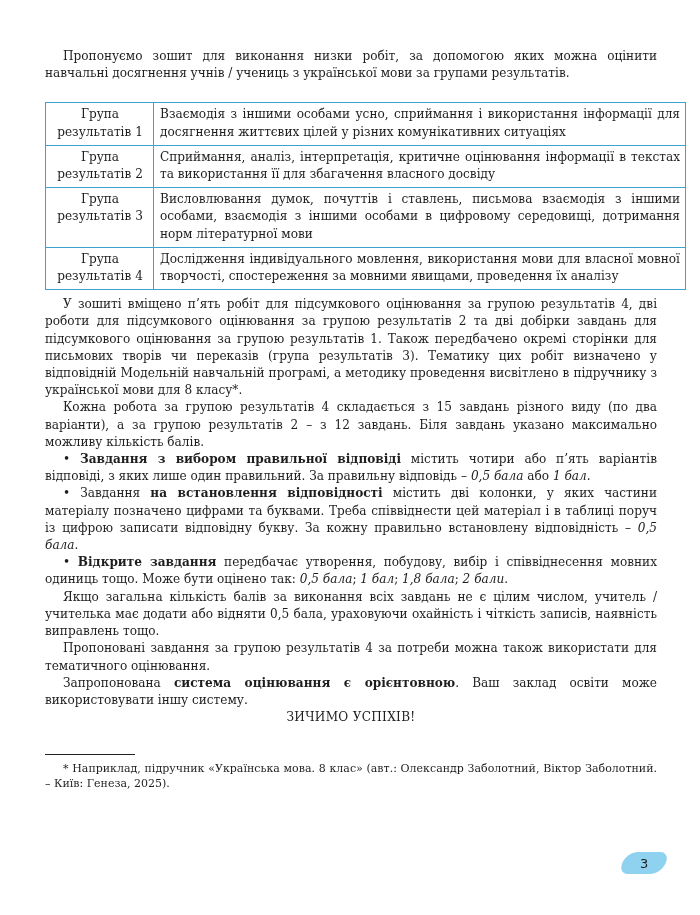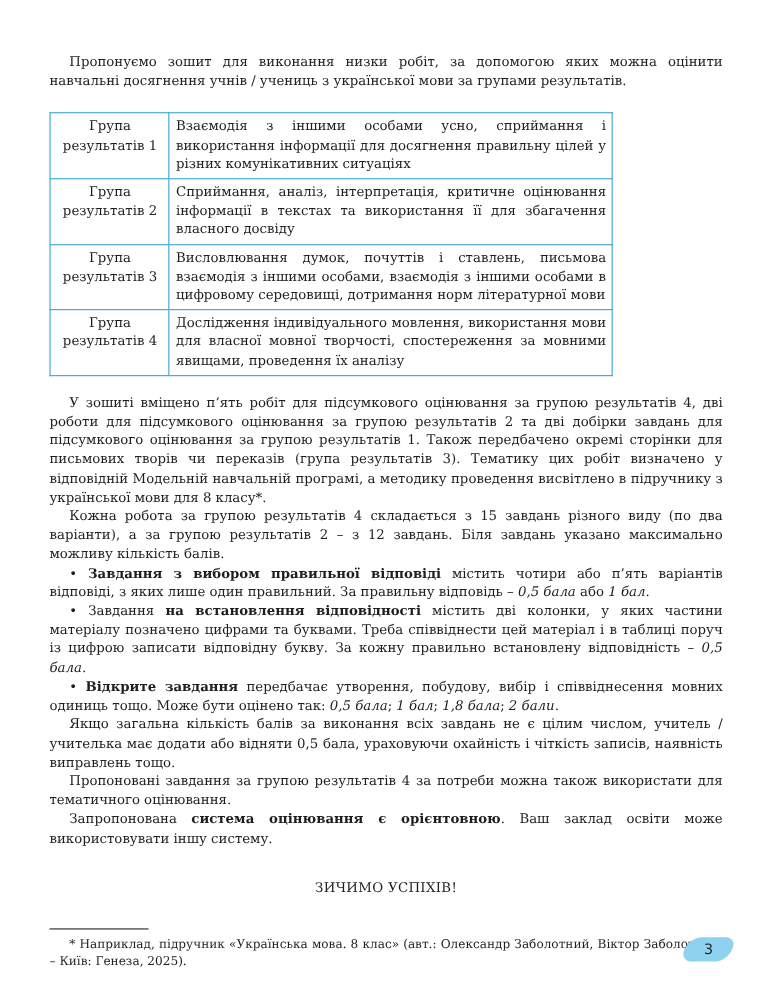--- a/index.html
+++ b/index.html
@@ -1,45 +1,45 @@
 <!DOCTYPE html>
 <html><head>
   <meta charset="utf-8">
   <style>
     html, body { margin: 0; padding: 0; background: #ffffff; }
     body { width: 700px; height: 915px; position: relative; overflow: hidden;
       font-family: "DejaVu Serif", "Liberation Serif", serif; color: #1e1e1e; }
     .page { position: absolute; left: 45px; top: 48px; width: 612px; font-size: 12.1px; line-height: 17.2px; }
     p { margin: 0; text-align: justify; text-indent: 18px; }
     .intro { margin-bottom: 20px; }
-    table.groups { width: 512px; border-collapse: collapse; margin-top: 6px; margin-bottom: 16px; }
+    table.groups { width: 641px; border-collapse: collapse; margin-top: 6px; margin-bottom: 6px; }
     table.groups td { border: 1.5px solid #3aa4cf; padding: 3px 5px 4px 6px; vertical-align: top; }
     td.gname { width: 96px; text-align: center; }
     td.gdesc { text-align: justify; }
     .b { font-weight: bold; }
     .i { font-style: italic; margin-top: 46px; }
-    .closing { text-align: center; text-indent: 0; margin-top: 28px; letter-spacing: 0.3px; }
+    .closing { text-align: center; text-indent: 0; letter-spacing: 0.3px; }
     .fn-rule { width: 90px; border-top: 1px solid #222; margin-top: 28px; margin-bottom: 6px; }
     .footnote { font-size: 11px; line-height: 15px; }
     .page-num { position: absolute; left: 622px; top: 852px; width: 44px; height: 22px;
       background: #8fd2f0; border-radius: 14px 8px 14px 8px; transform: skewX(-12deg);
       display: flex; align-items: center; justify-content: center; }
     .page-num span { transform: skewX(12deg); font-family: "DejaVu Sans", sans-serif; font-size: 13px; color: #1e1e1e; }
   </style>
 </head>
 <body>
 
 <div class="page">
   <p class="intro">Пропонуємо зошит для виконання низки робіт, за допомогою яких можна оцінити навчальні досягнення учнів / учениць з української мови за групами результатів.</p>
 
   <table class="groups">
     <tbody>
       <tr>
         <td class="gname">Група результатів 1</td>
-        <td class="gdesc">Взаємодія з іншими особами усно, сприймання і використання інформації для досягнення правильну цілей у різних комунікативних ситуаціях</td>
+        <td class="gdesc">Взаємодія з іншими особами усно, сприймання і використання інформації для досягнення життєвих цілей у різних комунікативних ситуаціях</td>
       </tr>
       <tr>
         <td class="gname">Група результатів 2</td>
         <td class="gdesc">Сприймання, аналіз, інтерпретація, критичне оцінювання інформації в текстах та використання її для збагачення власного досвіду</td>
       </tr>
       <tr>
         <td class="gname">Група результатів 3</td>
         <td class="gdesc">Висловлювання думок, почуттів і ставлень, письмова взаємодія з іншими особами, взаємодія з іншими особами в цифровому середовищі, дотримання норм літературної мови</td>
       </tr>
       <tr>

